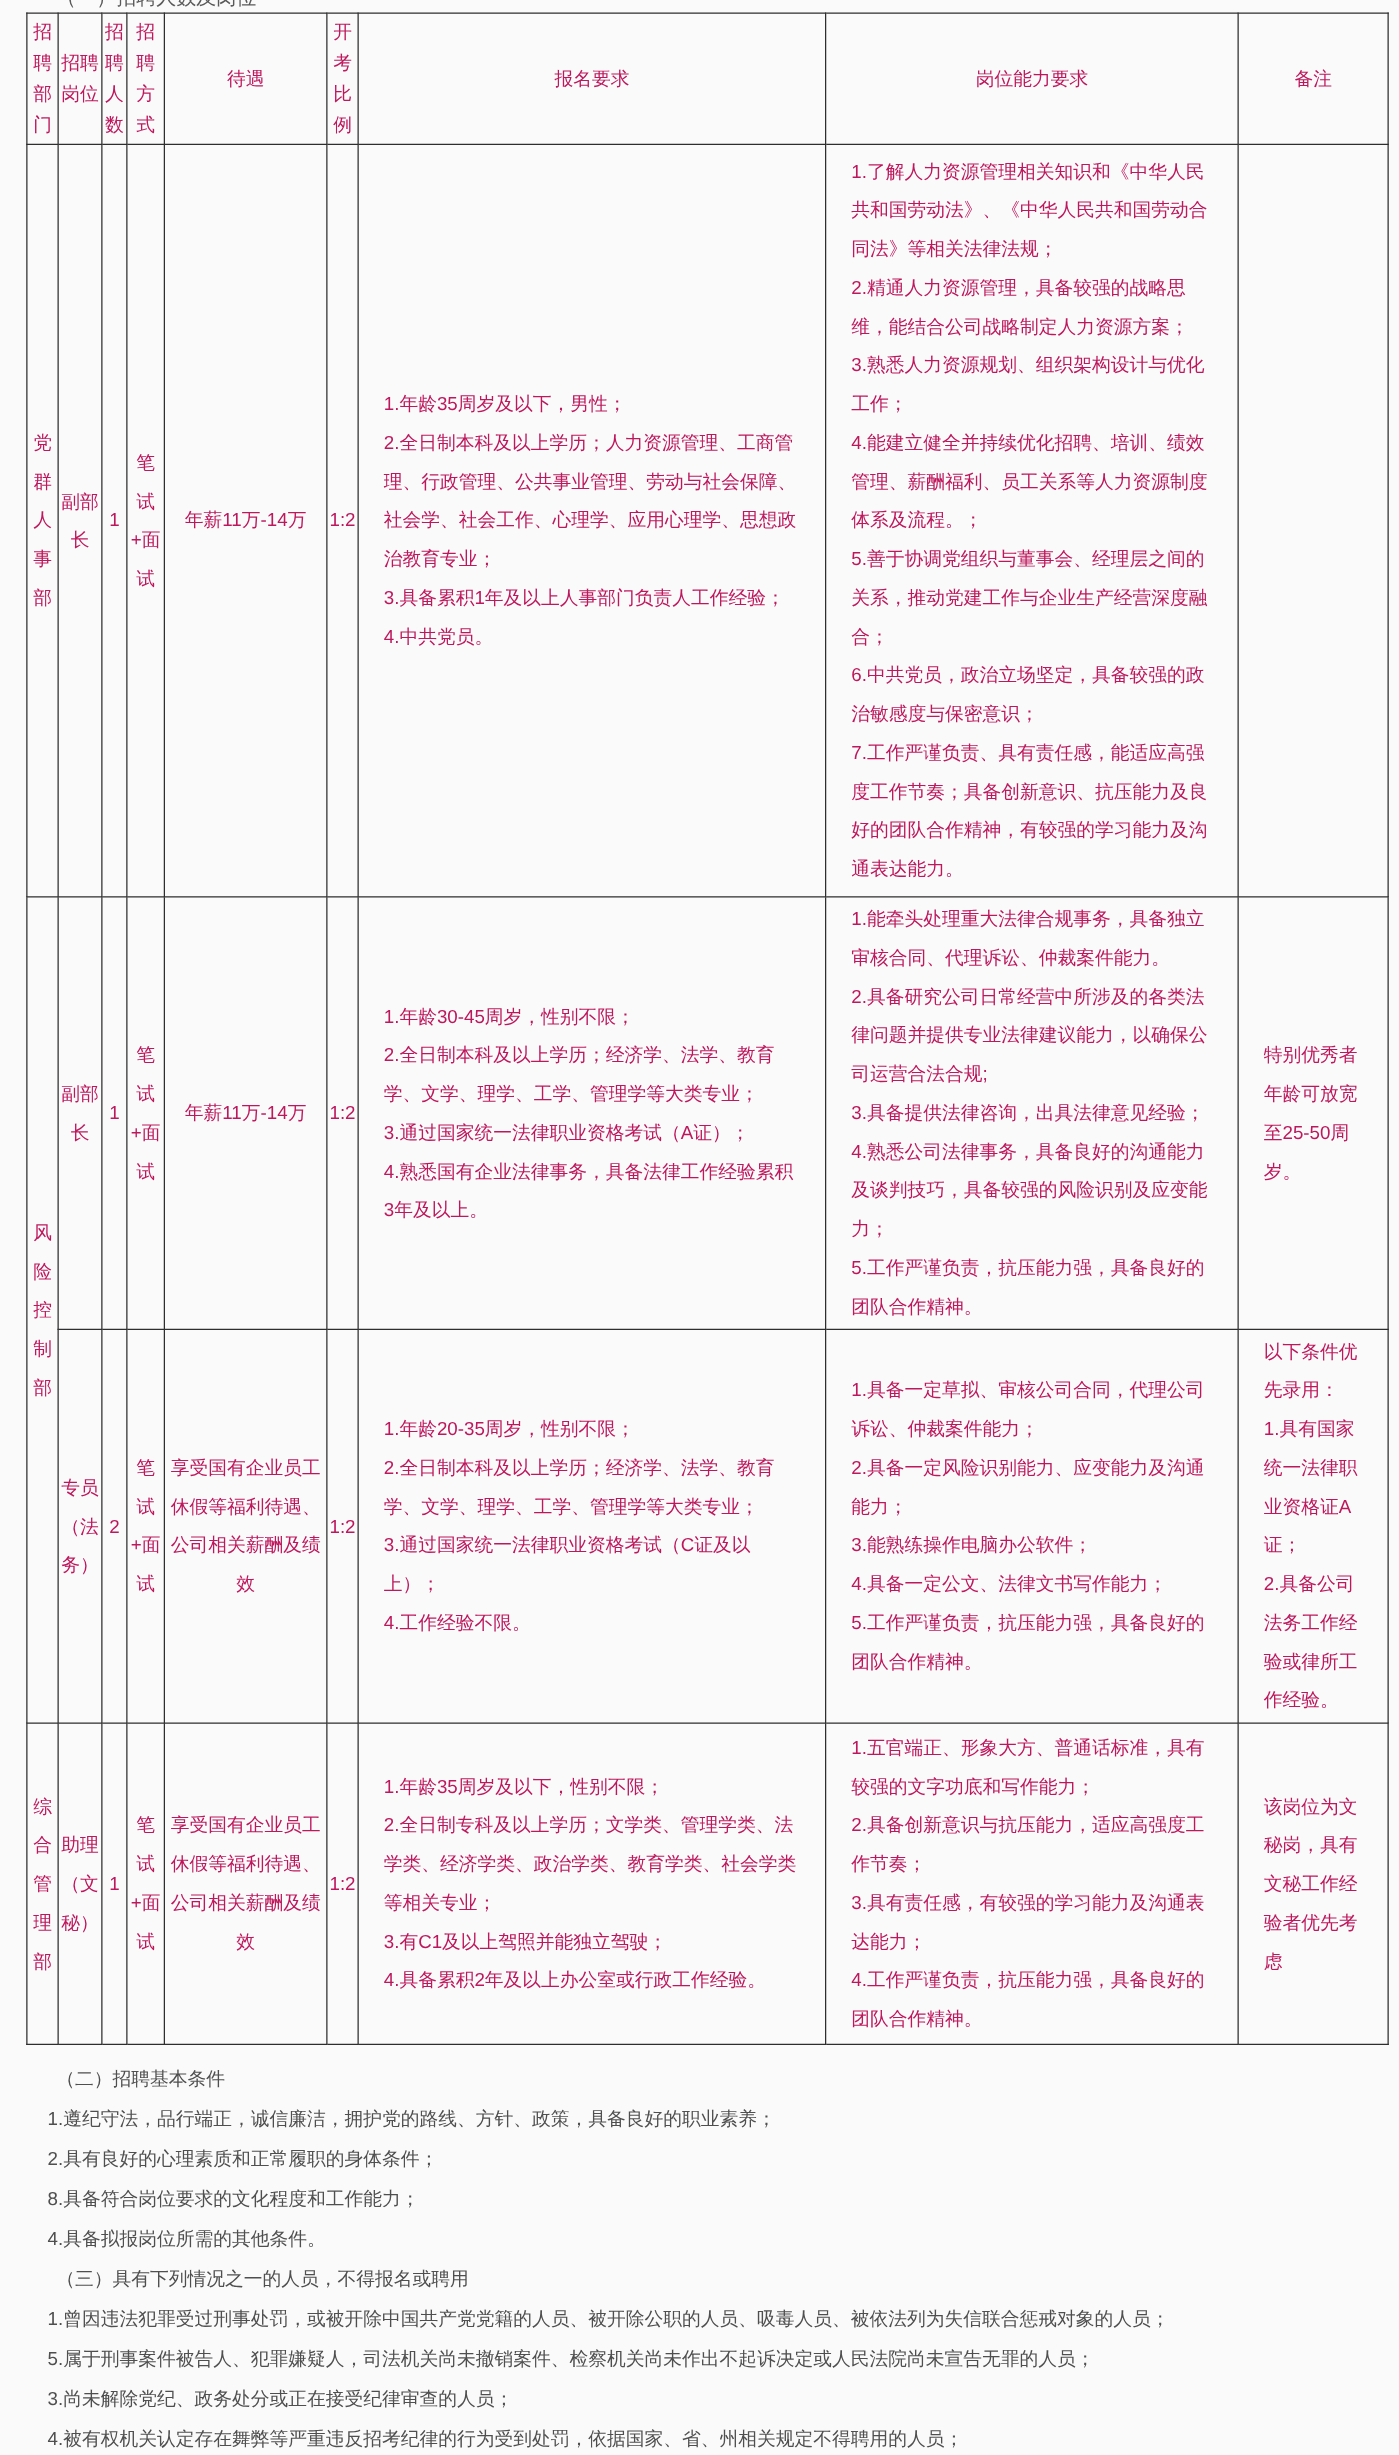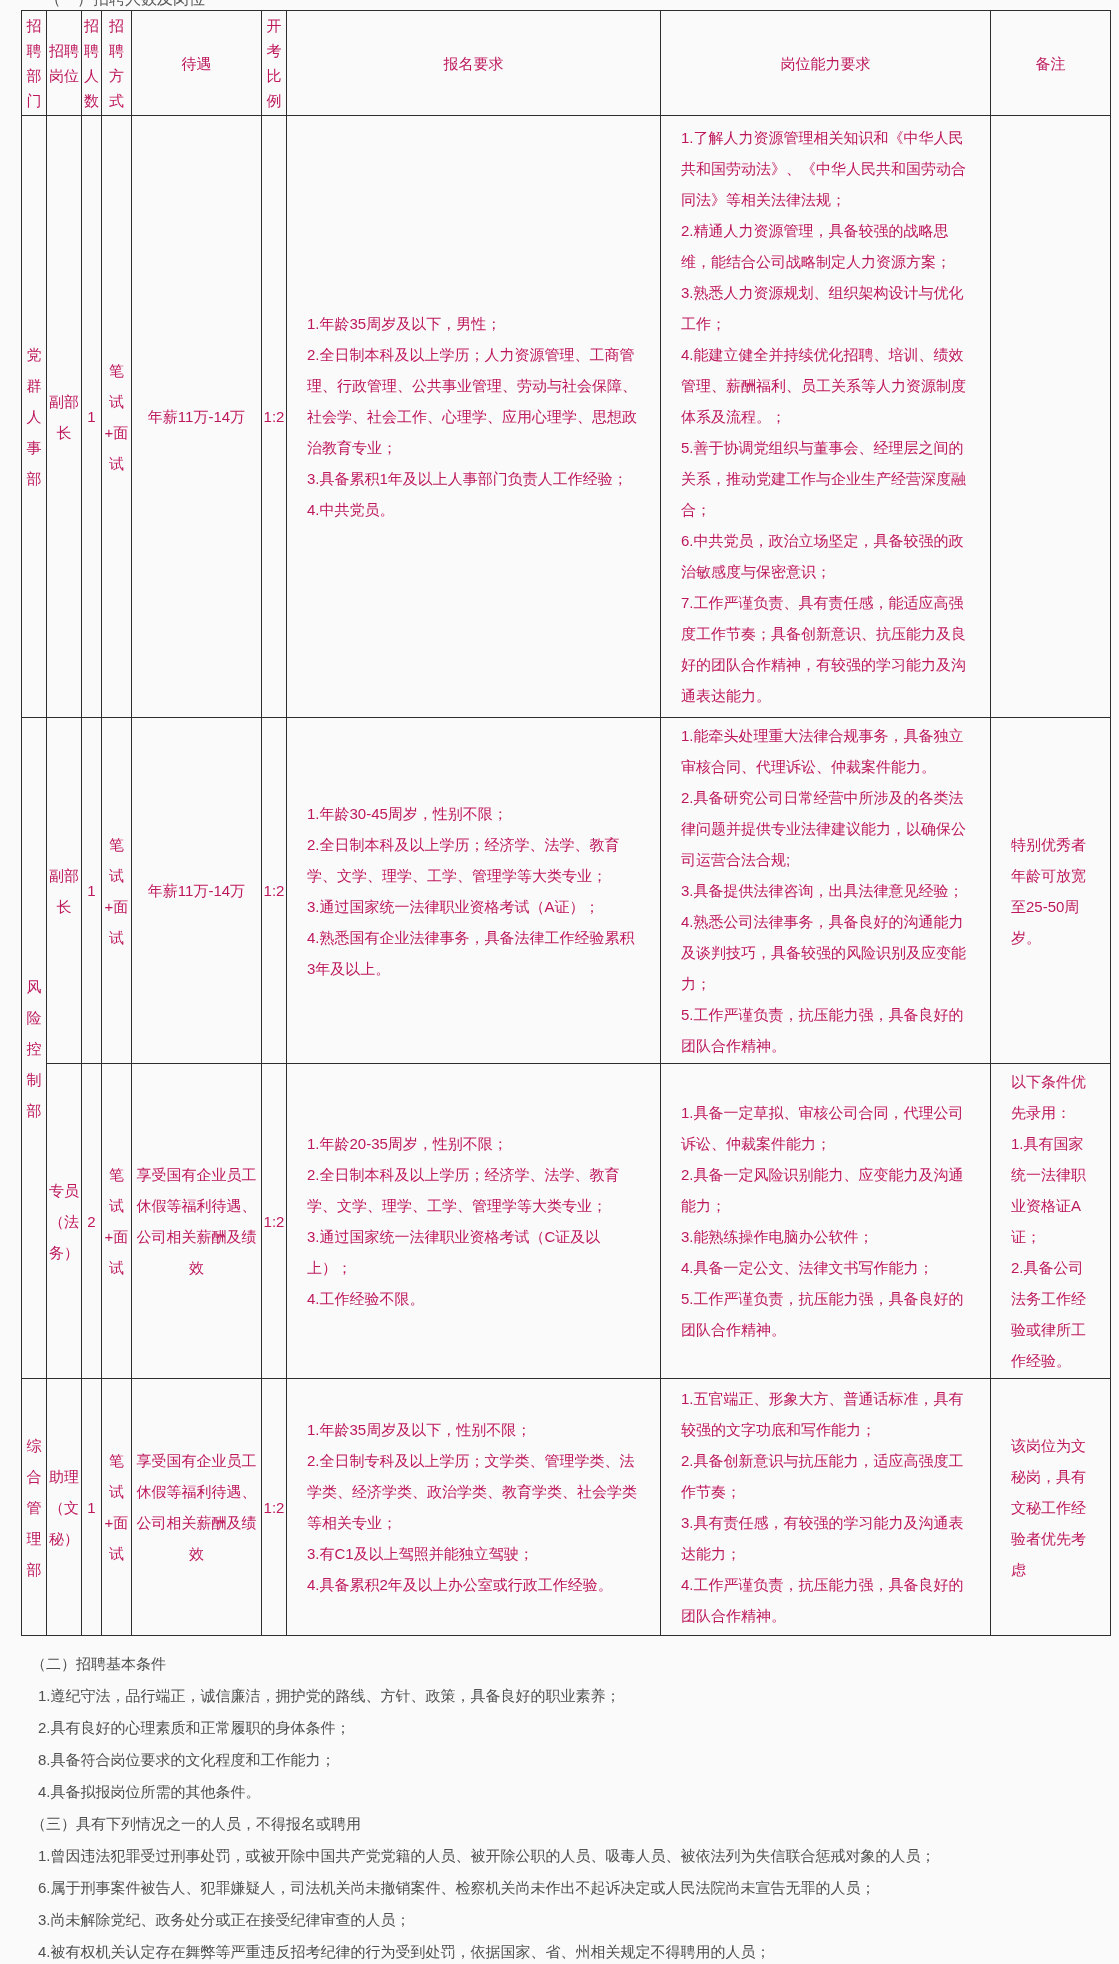--- a/index.html
+++ b/index.html
@@ -63,21 +63,21 @@
     white-space: pre-line;
     word-break: break-all;
   }
   .bottom {
     margin-top: 12px;
     font-size: 15px;
     line-height: 32px;
     color: #4f4f4f;
   }
   .bottom p { margin: 0; }
-  .sec-title   { padding-left: 31px; }
+  .sec-title   { padding-left: 45px; }
   .sec-item    { padding-left: 38px; }
   .chap-title  { padding-left: 30px; }
   .chap-sub    { padding-left: 42px; }
 </style>
 </head>
 <body>
 
 <div class="page">
 
   <p class="top-heading">（一）招聘人数及岗位</p>
@@ -190,21 +190,21 @@
 
   <div class="bottom">
     <p class="sec-title">（二）招聘基本条件</p>
     <p class="sec-item">1.遵纪守法，品行端正，诚信廉洁，拥护党的路线、方针、政策，具备良好的职业素养；</p>
     <p class="sec-item">2.具有良好的心理素质和正常履职的身体条件；</p>
     <p class="sec-item">8.具备符合岗位要求的文化程度和工作能力；</p>
     <p class="sec-item">4.具备拟报岗位所需的其他条件。</p>
 
     <p class="sec-title">（三）具有下列情况之一的人员，不得报名或聘用</p>
     <p class="sec-item">1.曾因违法犯罪受过刑事处罚，或被开除中国共产党党籍的人员、被开除公职的人员、吸毒人员、被依法列为失信联合惩戒对象的人员；</p>
-    <p class="sec-item">6.属于刑事案件被告人、犯罪嫌疑人，司法机关尚未撤销案件、检察机关尚未作出不起诉决定或人民法院尚未宣告无罪的人员；</p>
+    <p class="sec-item">5.属于刑事案件被告人、犯罪嫌疑人，司法机关尚未撤销案件、检察机关尚未作出不起诉决定或人民法院尚未宣告无罪的人员；</p>
     <p class="sec-item">3.尚未解除党纪、政务处分或正在接受纪律审查的人员；</p>
     <p class="sec-item">4.被有权机关认定存在舞弊等严重违反招考纪律的行为受到处罚，依据国家、省、州相关规定不得聘用的人员；</p>
 
     <p class="chap-title">三、招聘程序</p>
     <p class="chap-sub">（一）报名时间及报名方式</p>
   </div>
 
 </div>
 
 </body></html>

